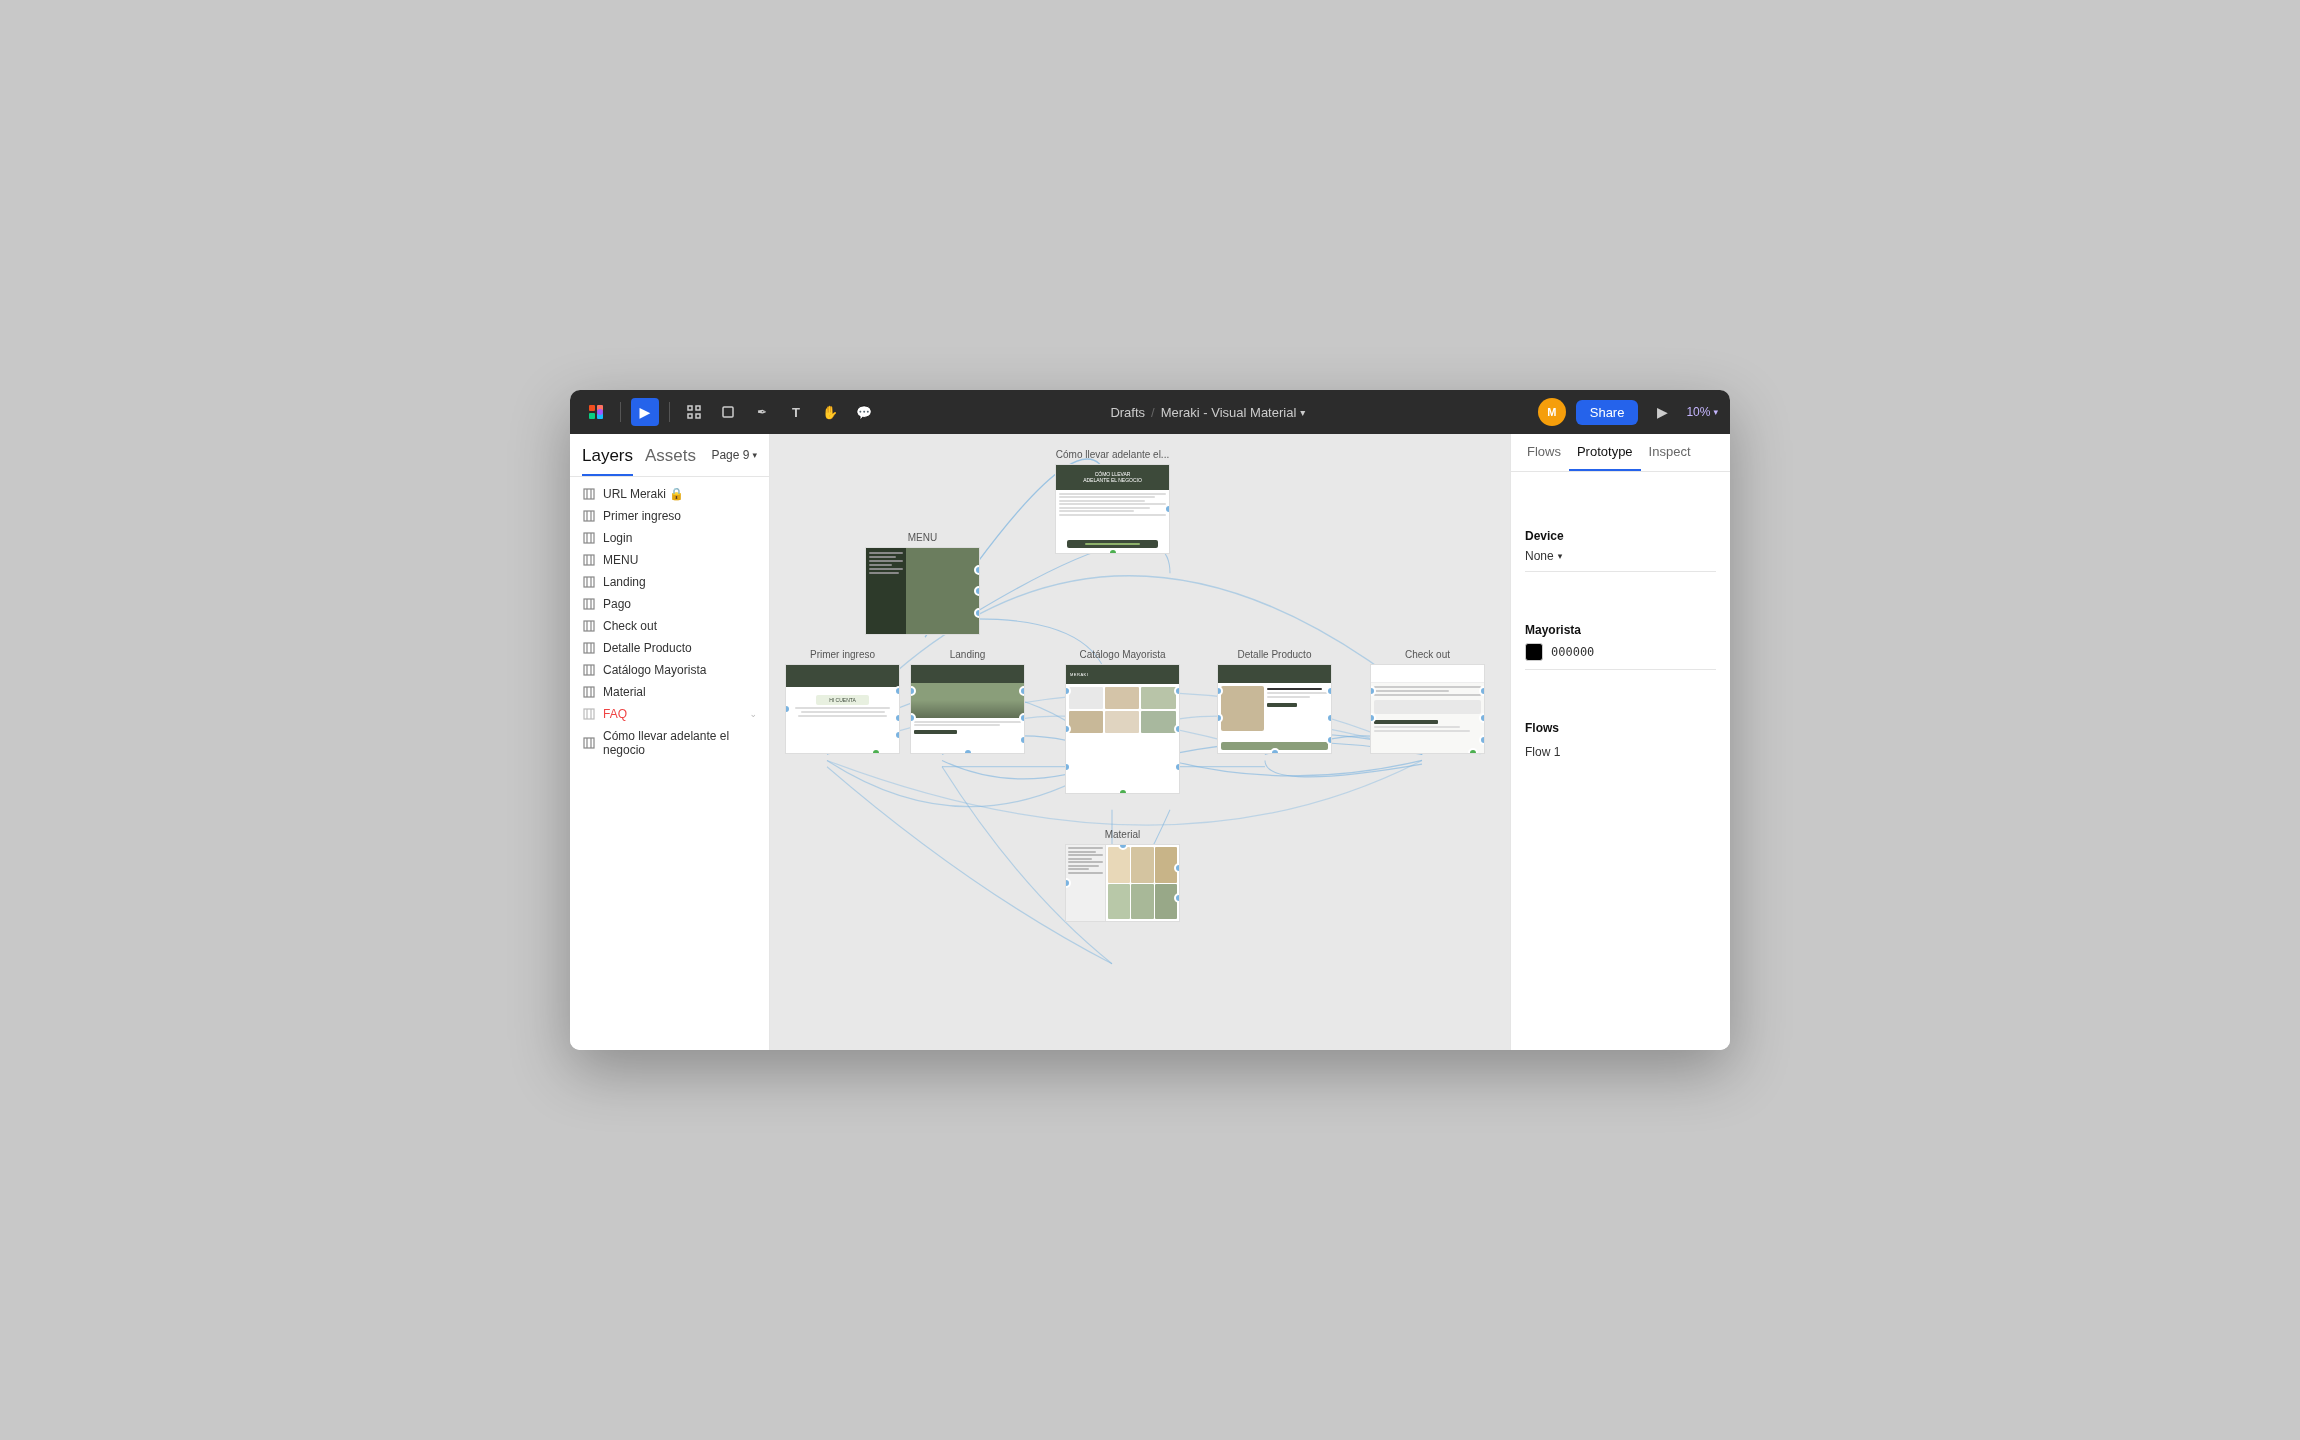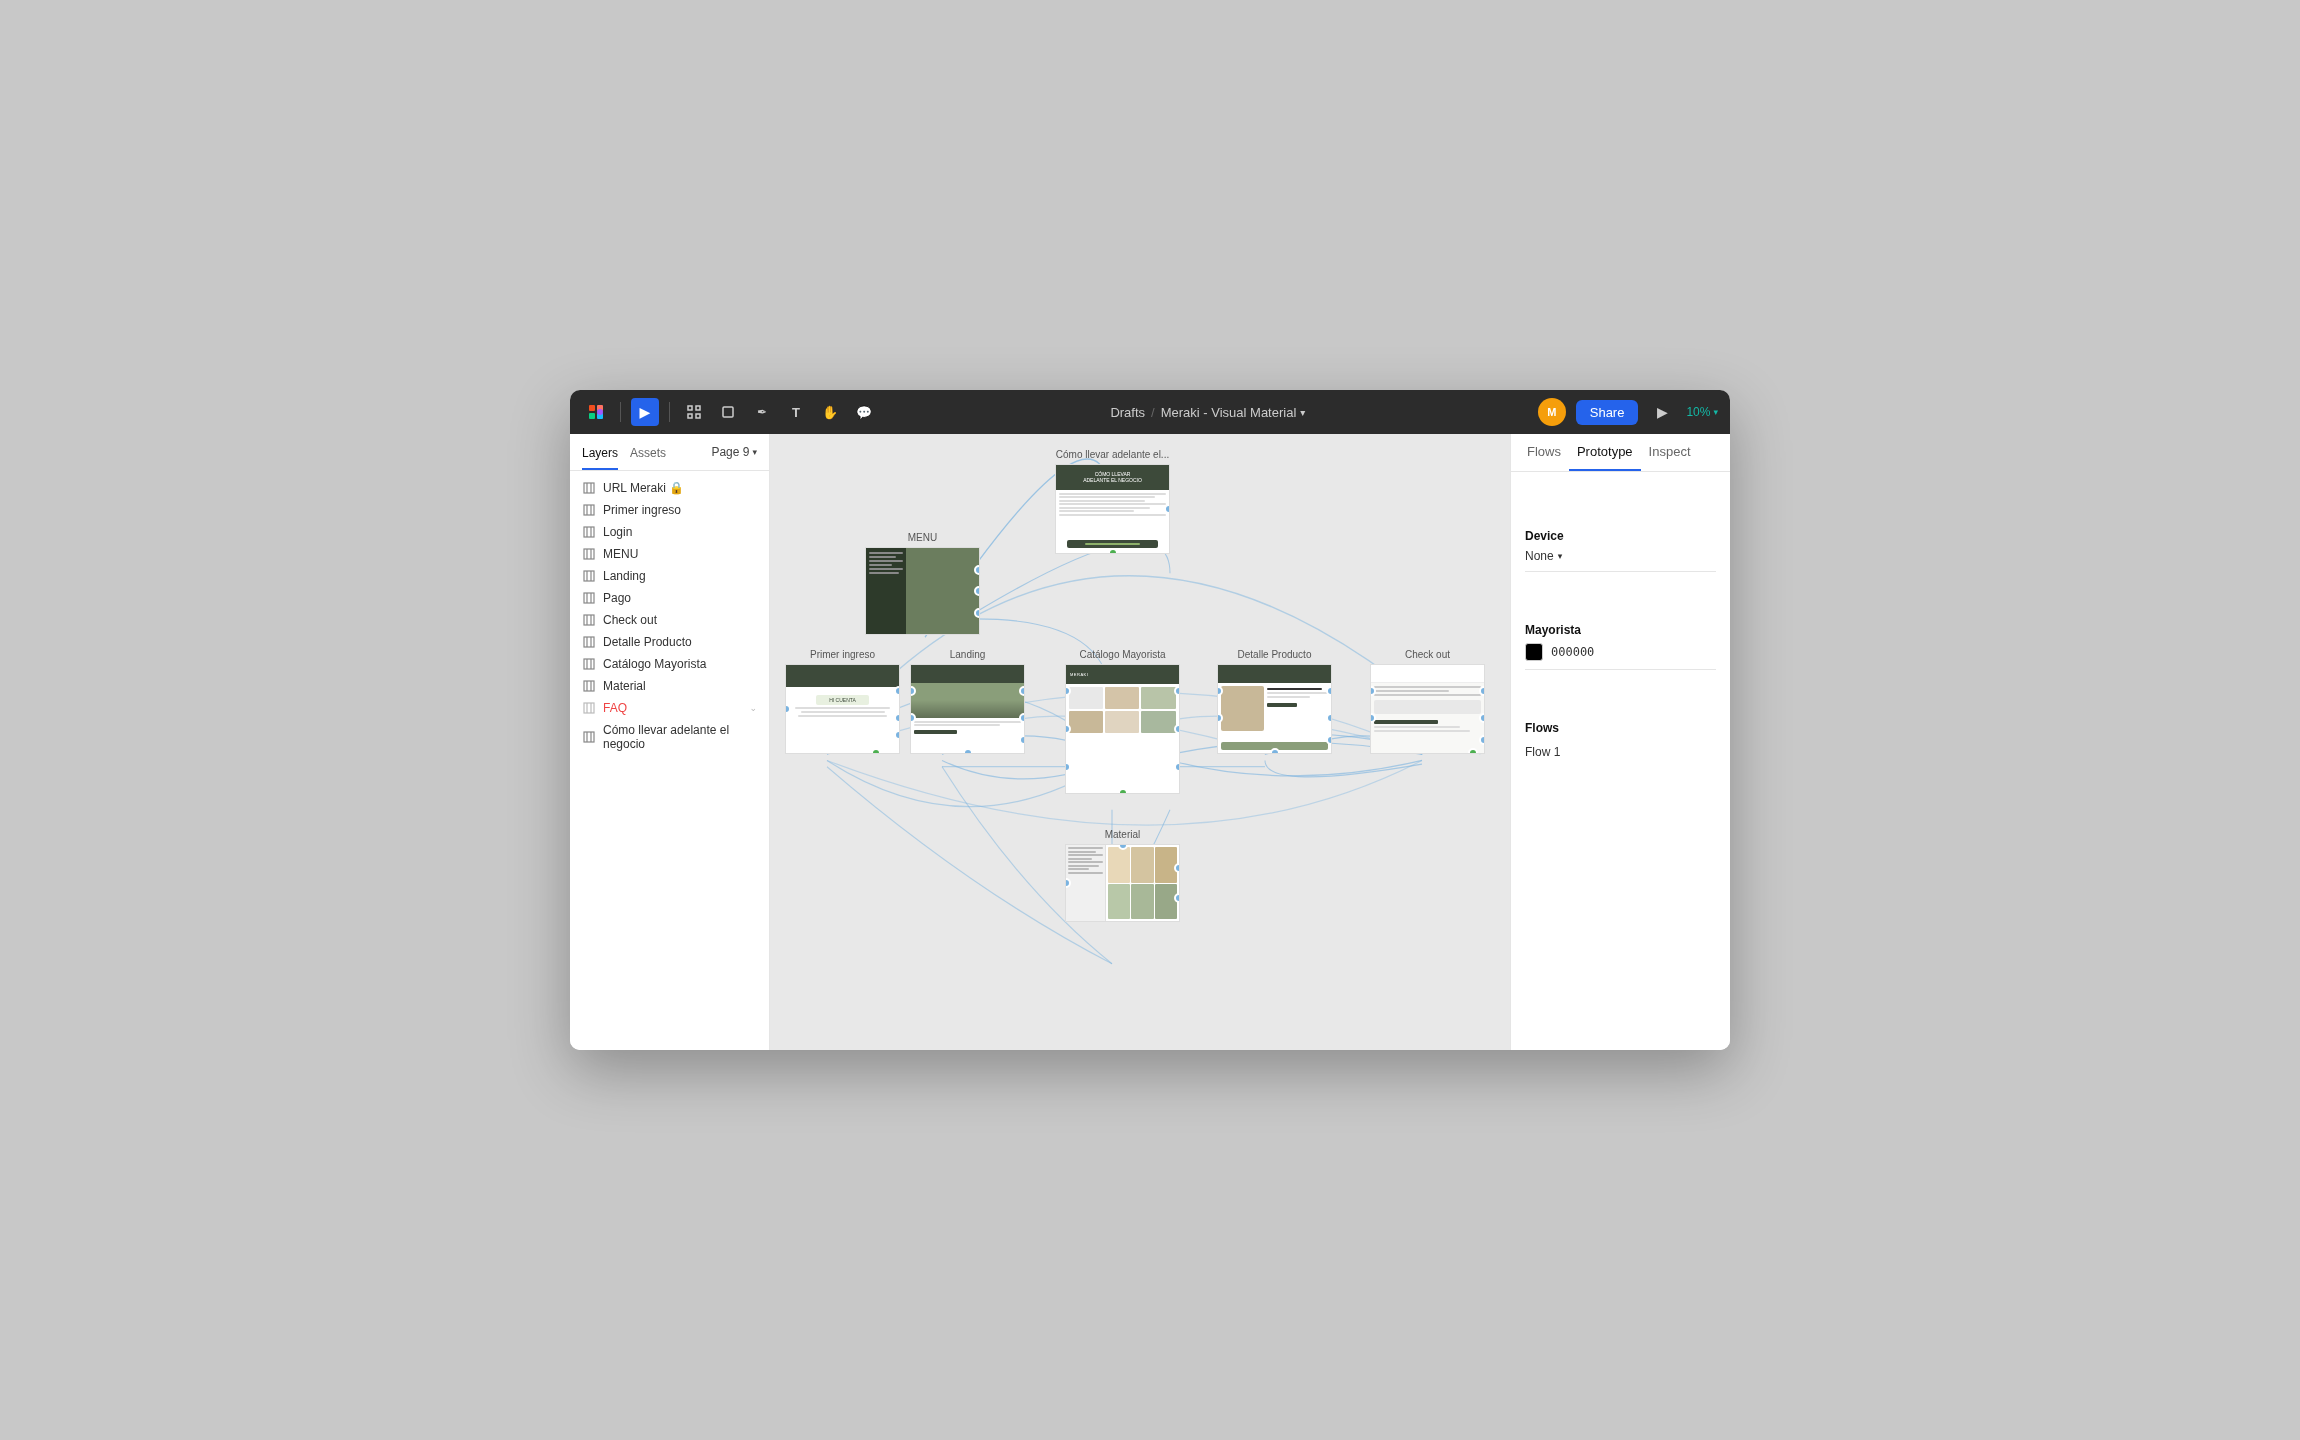--- a/index.html
+++ b/index.html
@@ -105,21 +105,21 @@
       width: 28px;
       height: 28px;
       display: flex;
       align-items: center;
       justify-content: center;
       color: #ccc;
       font-size: 14px;
       cursor: pointer;
     }
     .zoom-display {
-      color: #14b8a6;
+      color: #c4b5fd;
       font-size: 12px;
       display: flex;
       align-items: center;
       gap: 3px;
       cursor: pointer;
     }
     
     .main-area {
       display: flex;
       flex: 1;
@@ -135,21 +135,21 @@
       flex-shrink: 0;
     }
     .panel-tabs {
       display: flex;
       align-items: center;
       padding: 8px 12px 0;
       gap: 12px;
       border-bottom: 1px solid #e5e5e5;
     }
     .panel-tab {
-      font-size: 12px;
+      font-size: 17px;
       color: #666;
       padding: 4px 0 8px;
       cursor: pointer;
       border-bottom: 2px solid transparent;
     }
     .panel-tab.active {
       color: #111;
       font-weight: 500;
       border-bottom-color: #2563eb;
     }

